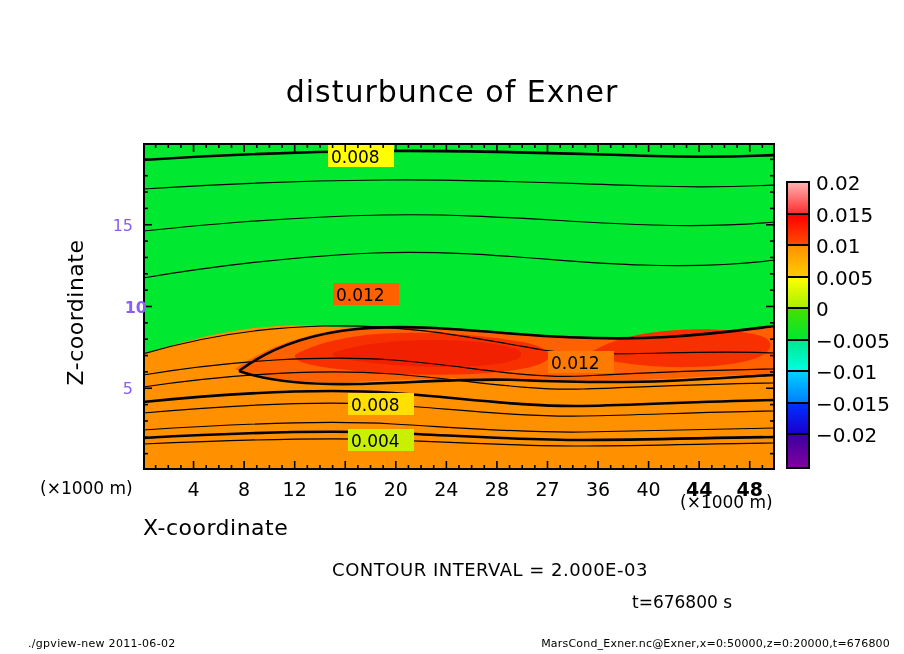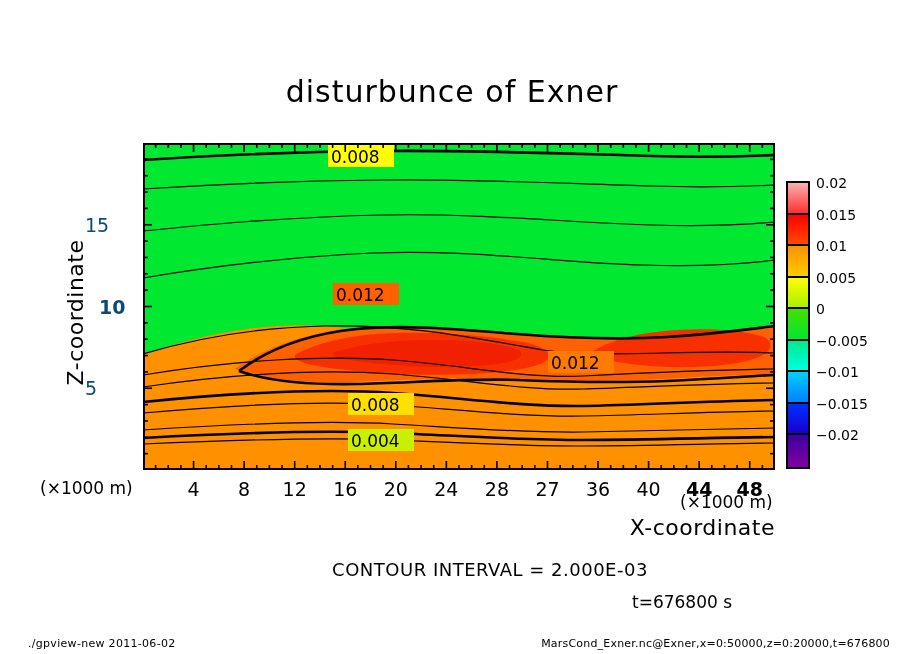--- a/index.html
+++ b/index.html
@@ -52,30 +52,31 @@
   
   .tick-label-x {
     position: absolute;
     font-size: 19px;
     text-align: center;
     transform: translateX(-50%);
     color: #000;
   }
   .tick-label-y {
     position: absolute;
-    font-size: 19px;
+    font-size: 16px;
+    text-align: right;
     transform: translateY(-50%);
-    color: #0c4a6e;
+    color: #8b5cf6;
   }
   #x-axis-title {
     position: absolute;
     left: 143px;
     top: 515px;
     width: 632px;
-    text-align: right;
+    text-align: left;
     font-size: 22px;
     letter-spacing: 0.5px;
   }
   #y-axis-title {
     position: absolute;
     left: -25px;
     top: 300px;
     width: 200px;
     text-align: center;
     font-size: 22px;
@@ -116,21 +117,21 @@
     position: absolute;
     left: 2px;
     width: 20px;
     border-bottom: 2px solid #000;
     box-sizing: border-box;
   }
   .cbar-band:last-child { border-bottom: none; }
   .cbar-label {
     position: absolute;
     left: 30px;
-    font-size: 14px;
+    font-size: 20px;
     white-space: nowrap;
     transform: translateY(-50%);
   }
 
   
   #contour-interval {
     position: absolute;
     left: 0;
     top: 559px;
     width: 884px;

